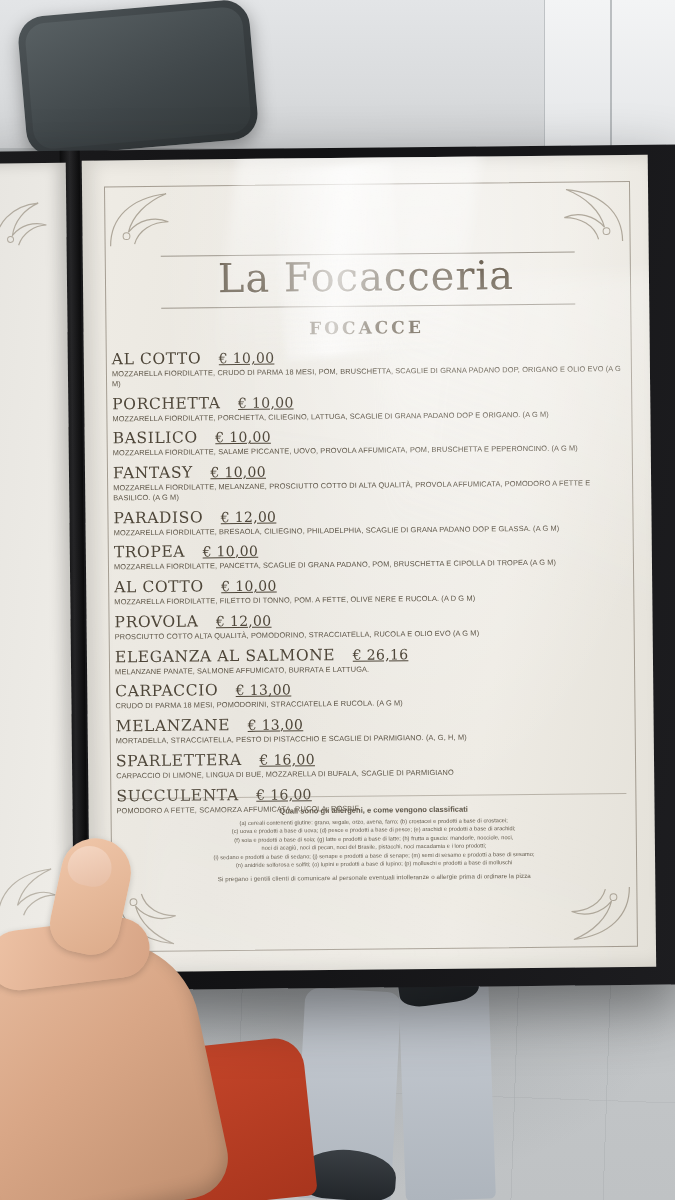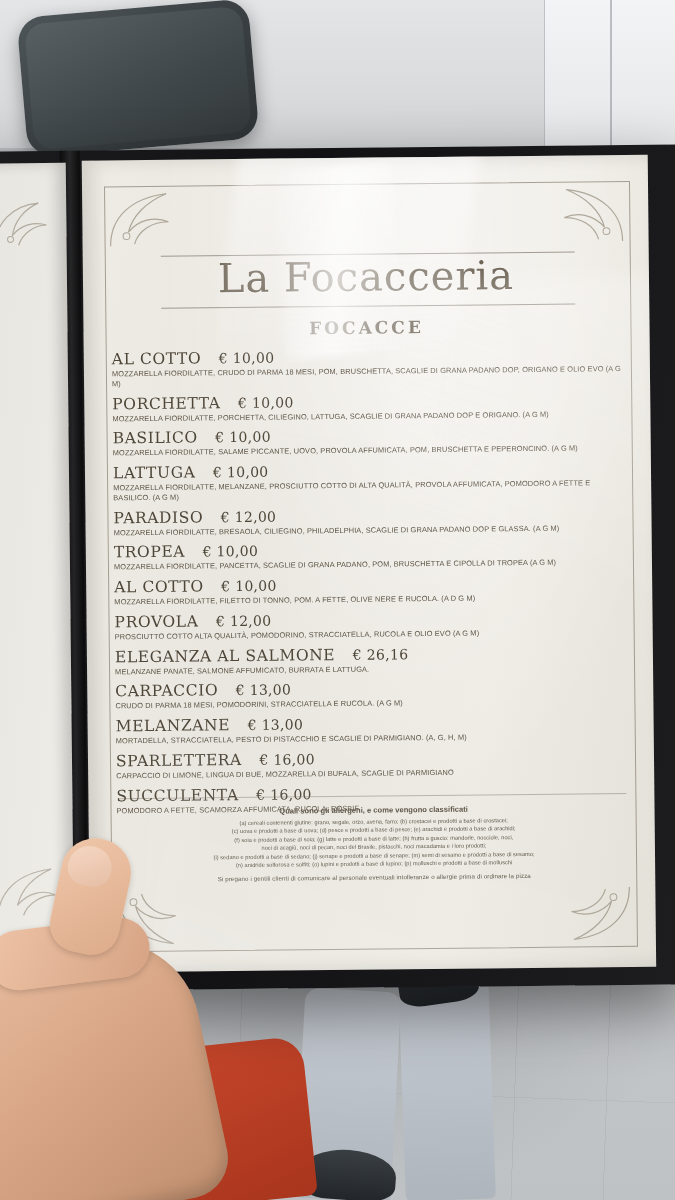--- a/index.html
+++ b/index.html
@@ -248,20 +248,21 @@
     font-family: "DejaVu Serif", serif;
     font-size: 15.5px;
     letter-spacing: .6px;
     color: #4e4639;
     white-space: nowrap;
   }
   .item-head .price {
     margin-left: 12px;
     font-size: 14px;
     letter-spacing: .3px;
+    text-decoration: underline;
   }
   .item-desc {
     font-family: "Liberation Sans", sans-serif;
     font-size: 7.4px;
     line-height: 1.32;
     letter-spacing: .12px;
     color: #5c5446;
     margin-top: 1px;
     text-transform: uppercase;
   }
@@ -426,21 +427,21 @@
           <div class="item">
             <div class="item-head">
               <span>BASILICO</span>
               <span class="price">€ 10,00</span>
             </div>
             <div class="item-desc">MOZZARELLA FIORDILATTE, SALAME PICCANTE, UOVO, PROVOLA AFFUMICATA, POM, BRUSCHETTA E PEPERONCINO. (A G M)</div>
           </div>
 
           <div class="item">
             <div class="item-head">
-              <span>LATTUGA</span>
+              <span>FANTASY</span>
               <span class="price">€ 10,00</span>
             </div>
             <div class="item-desc">MOZZARELLA FIORDILATTE, MELANZANE, PROSCIUTTO COTTO DI ALTA QUALITÀ, PROVOLA AFFUMICATA, POMODORO A FETTE E BASILICO. (A G M)</div>
           </div>
 
           <div class="item">
             <div class="item-head">
               <span>PARADISO</span>
               <span class="price">€ 12,00</span>
             </div>

